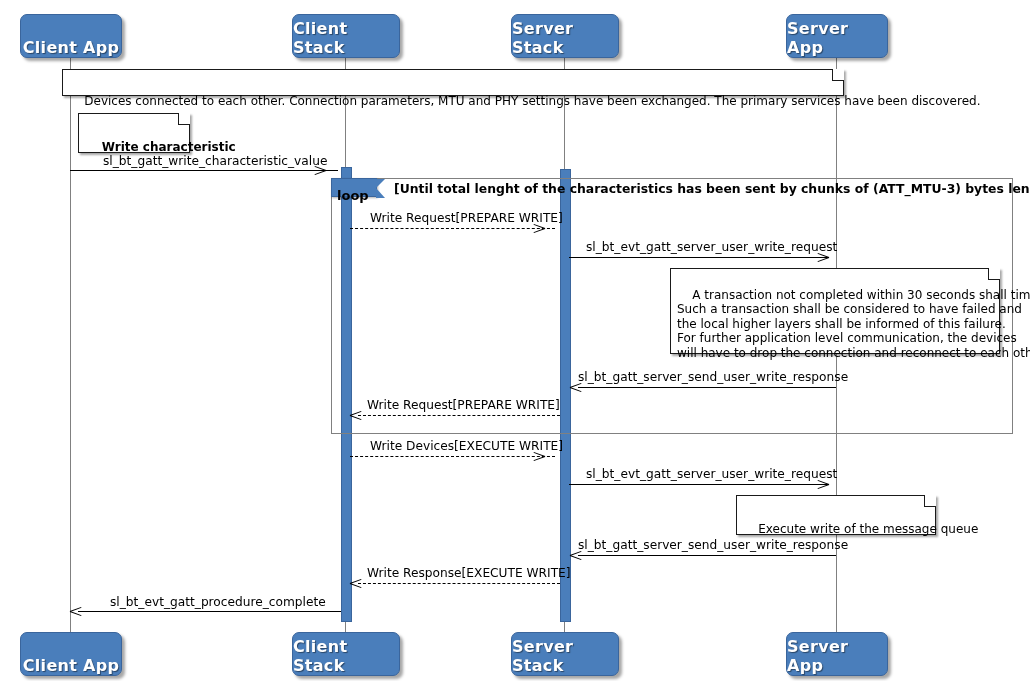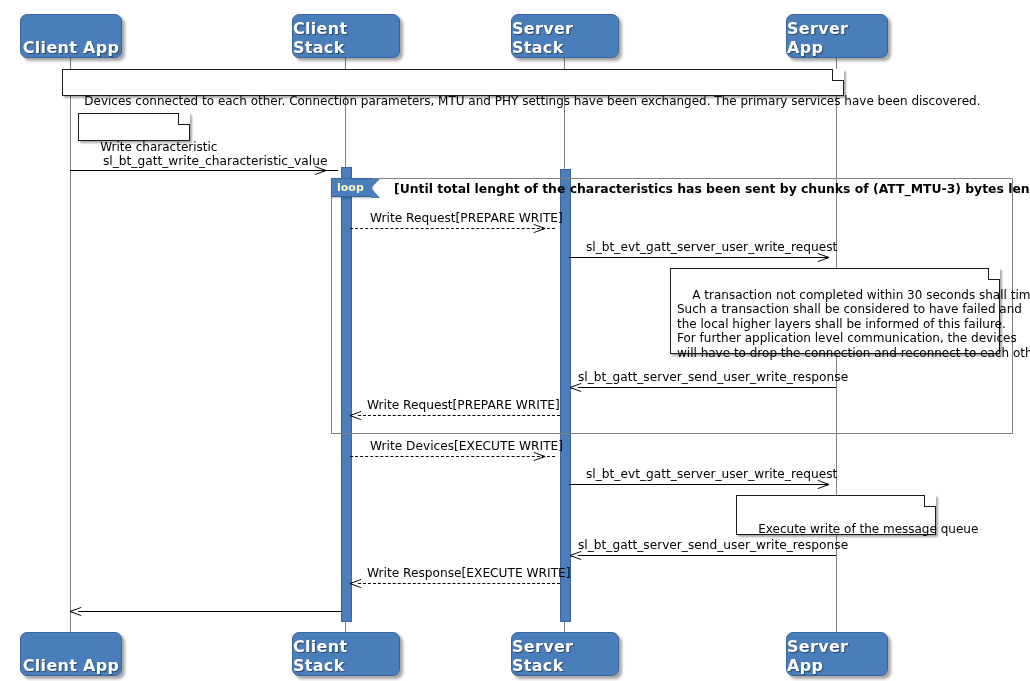--- a/index.html
+++ b/index.html
@@ -24,22 +24,22 @@
         font-size:12px;color:#000;line-height:14.6px;padding:4px 6px 4px 6px;
         white-space:pre;box-sizing:border-box;}
   .note .fold{position:absolute;right:-1px;top:-1px;width:11px;height:11px;
         background:#ffffff;border-left:1px solid #1a1a1a;border-bottom:1px solid #1a1a1a;}
   .note .foldcut{position:absolute;right:-1px;top:-1px;width:0;height:0;
         border-left:11px solid transparent;border-top:11px solid #ffffff;}
 
   
   .fragment{position:absolute;border:1px solid #808080;background:transparent;box-sizing:border-box;}
   .frag-tab{position:absolute;background:#4a7ebb;border:1px solid #3a659c;
-        color:#fef9c3;font-size:11px;font-weight:bold;line-height:17px;
-        padding:0 7px 0 5px;height:19px;box-sizing:border-box;
+        color:#000000;font-size:13px;font-weight:bold;line-height:17px;
+        padding:8px 7px 0 5px;height:19px;box-sizing:border-box;
         box-shadow:1px 1px 2px rgba(0,0,0,0.3);}
   .frag-tab::after{content:"";position:absolute;right:-9px;top:0;width:0;height:0;
         border-top:9px solid #4a7ebb;border-right:9px solid transparent;
         border-bottom:10px solid #4a7ebb;}
   .frag-guard{position:absolute;font-size:12.4px;color:#000;font-weight:bold;white-space:nowrap;}
 
   
   .msg-line{position:absolute;height:0;border-top:1.6px solid #000;}
   .msg-line.dashed{border-top:1.6px dashed #000;}
   .msg-label{position:absolute;font-size:12.2px;color:#000;white-space:nowrap;}
@@ -85,21 +85,21 @@
   <div class="actor" style="left:786px;top:632px;width:100px;height:42px;">
     <span>Server App</span>
   </div>
 
   <div class="note" style="left:62px;top:69px;width:782px;height:27px;line-height:19px;padding-top:3px;">
     <span>Devices connected to each other. Connection parameters, MTU and PHY settings have been exchanged. The primary services have been discovered.</span>
     <span class="foldcut"></span>
     <span class="fold"></span>
   </div>
 
-  <div class="note" style="left:78px;top:113px;width:112px;height:28px;line-height:20px;padding-top:3px;">
+  <div class="note" style="left:78px;top:113px;width:112px;height:40px;line-height:20px;padding-top:3px;font-weight:bold;">
     <span>Write characteristic</span>
     <span class="foldcut"></span>
     <span class="fold"></span>
   </div>
 
   <div class="msg-label" style="left:103px;top:154px;">sl_bt_gatt_write_characteristic_value</div>
   <div class="msg-line" style="left:70px;top:170px;width:268px;"></div>
   <div class="ohead" style="left:326px;top:170px;">
     <span style="transform:rotate(20deg);transform-origin:right center;right:0;top:0;"></span>
     <span style="transform:rotate(-20deg);transform-origin:right center;right:0;top:0;"></span>
@@ -176,19 +176,20 @@
     <span style="transform:rotate(20deg);transform-origin:left center;left:0;top:0;"></span>
   </div>
 
   <div class="msg-label" style="left:367px;top:566px;">Write Response[EXECUTE WRITE]</div>
   <div class="msg-line dashed" style="left:358px;top:583px;width:202px;"></div>
   <div class="ohead" style="left:350px;top:583px;">
     <span style="transform:rotate(-20deg);transform-origin:left center;left:0;top:0;"></span>
     <span style="transform:rotate(20deg);transform-origin:left center;left:0;top:0;"></span>
   </div>
 
+  <div class="msg-label" style="left:110px;top:595px;">sl_bt_evt_gatt_procedure_complete</div>
   <div class="msg-line" style="left:78px;top:611px;width:263px;"></div>
   <div class="ohead" style="left:70px;top:611px;">
     <span style="transform:rotate(-20deg);transform-origin:left center;left:0;top:0;"></span>
     <span style="transform:rotate(20deg);transform-origin:left center;left:0;top:0;"></span>
   </div>
 
 </div>
 
 </body></html>

